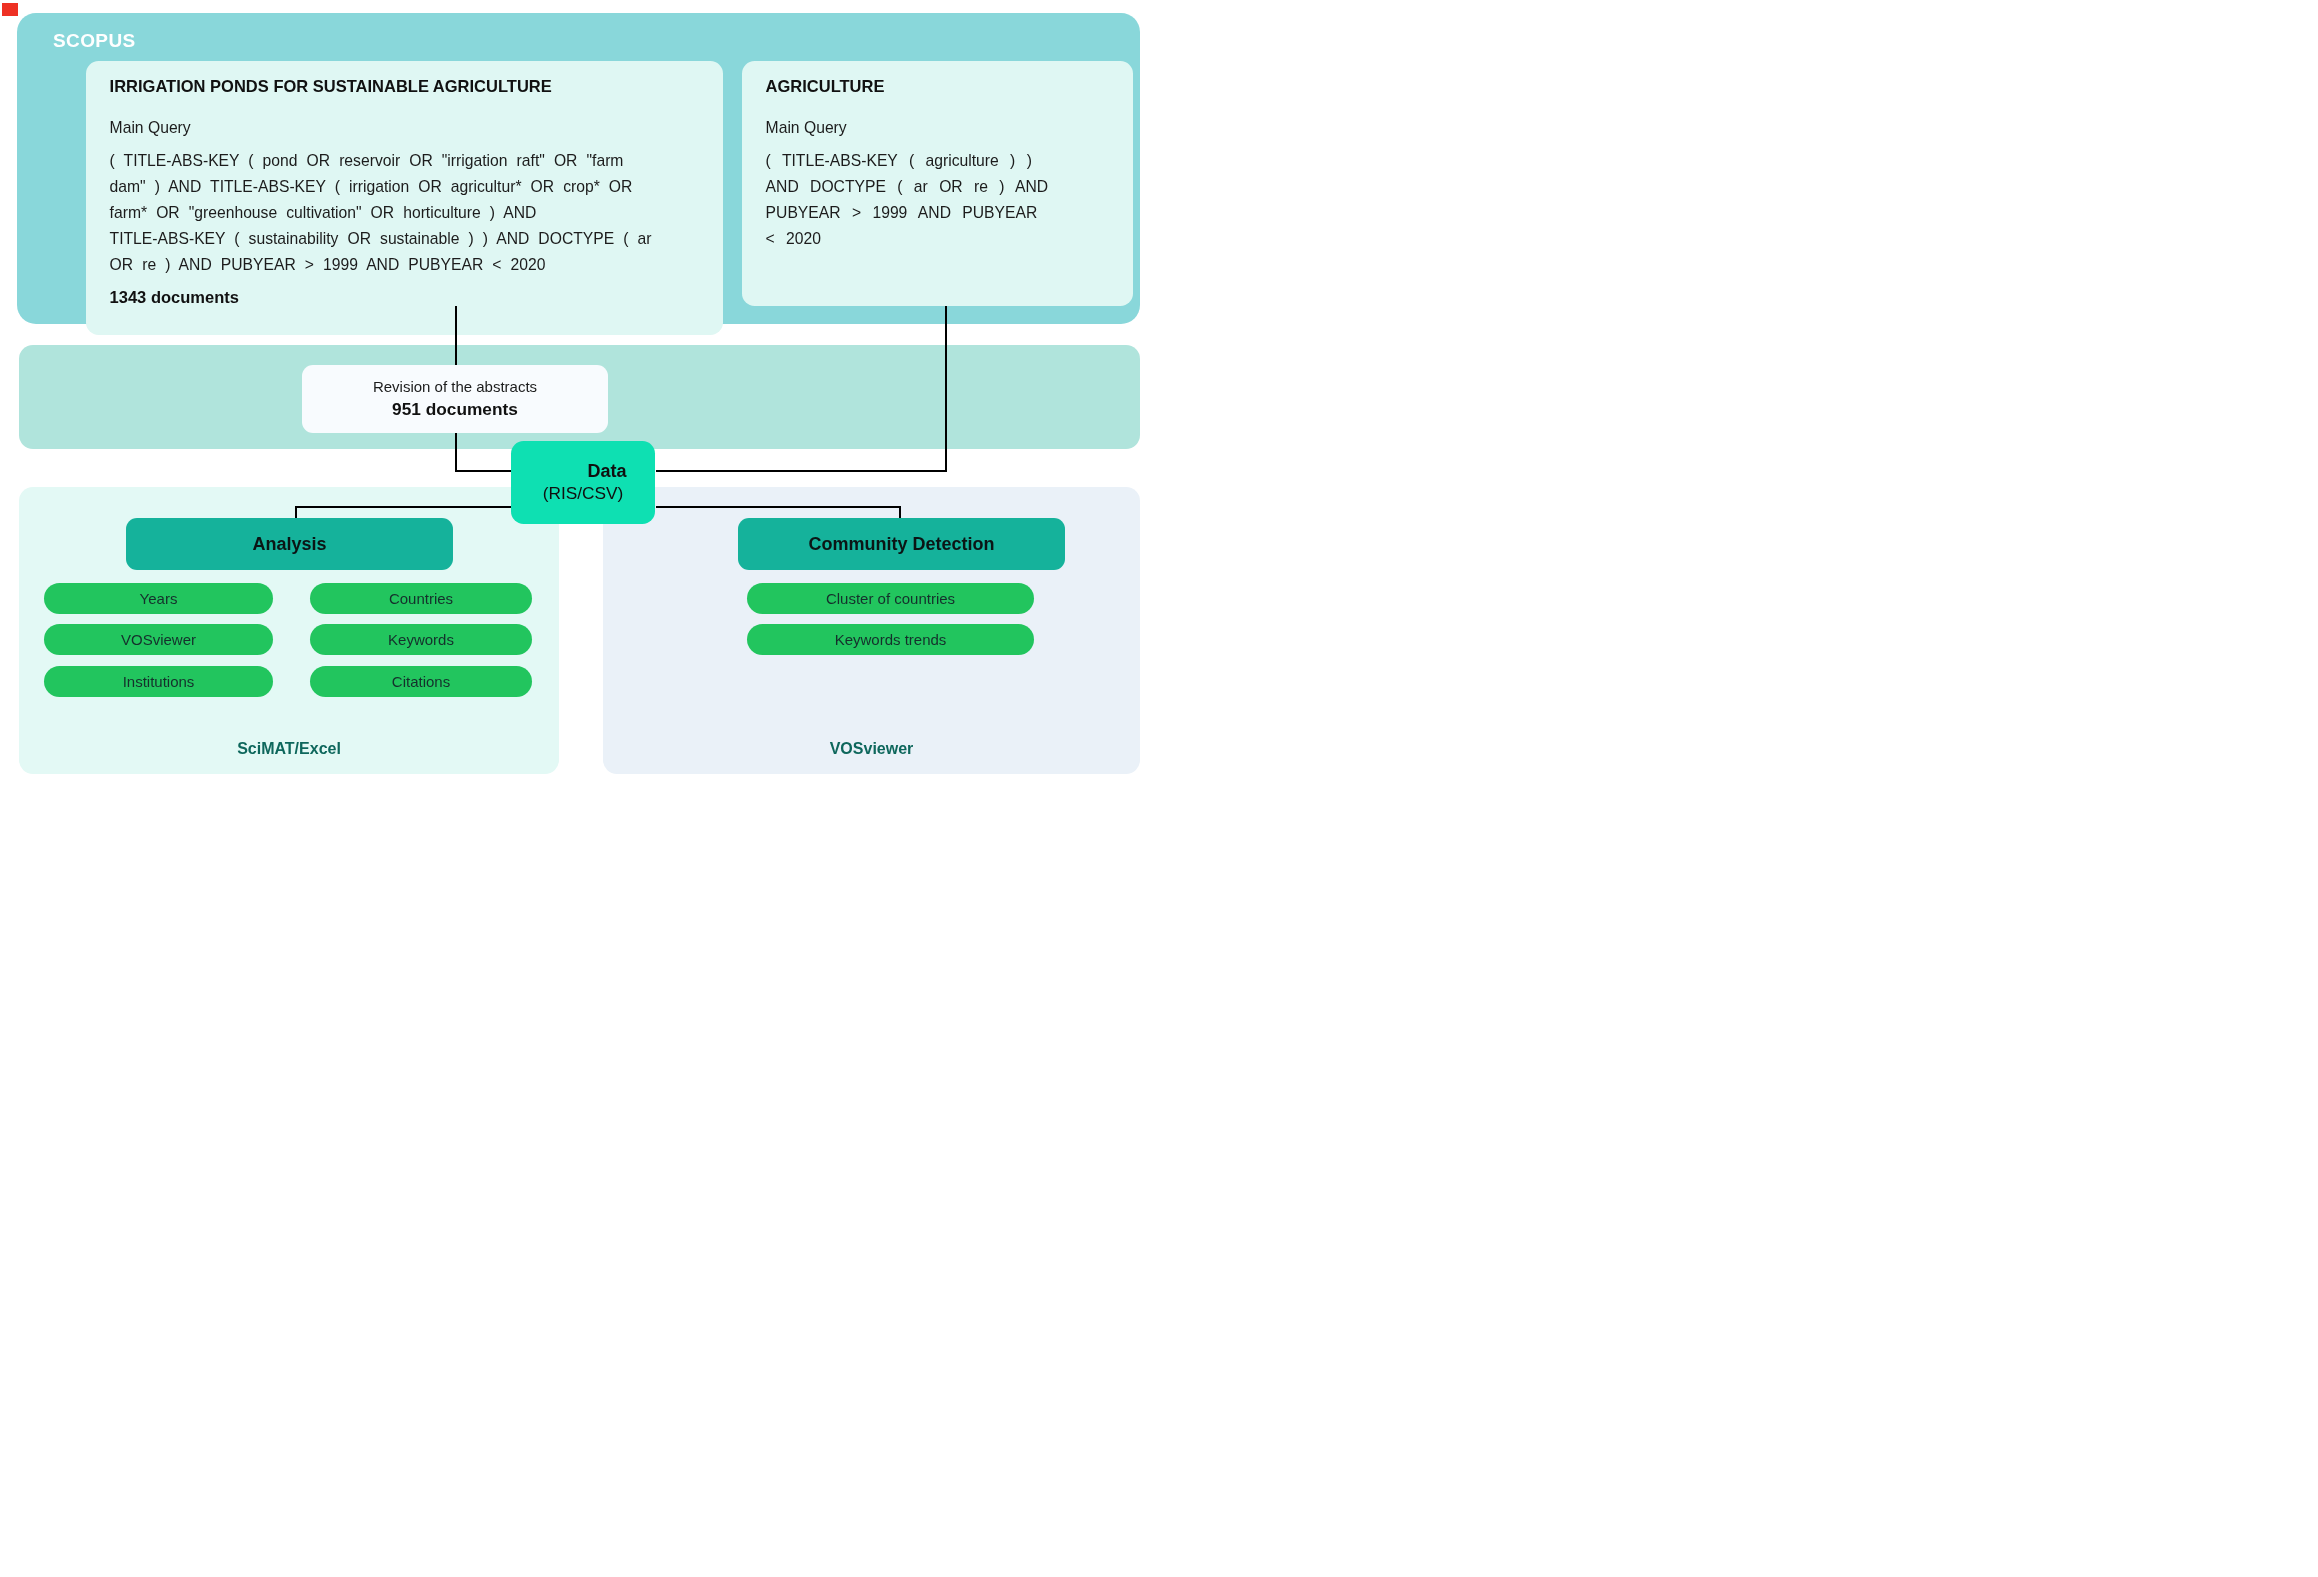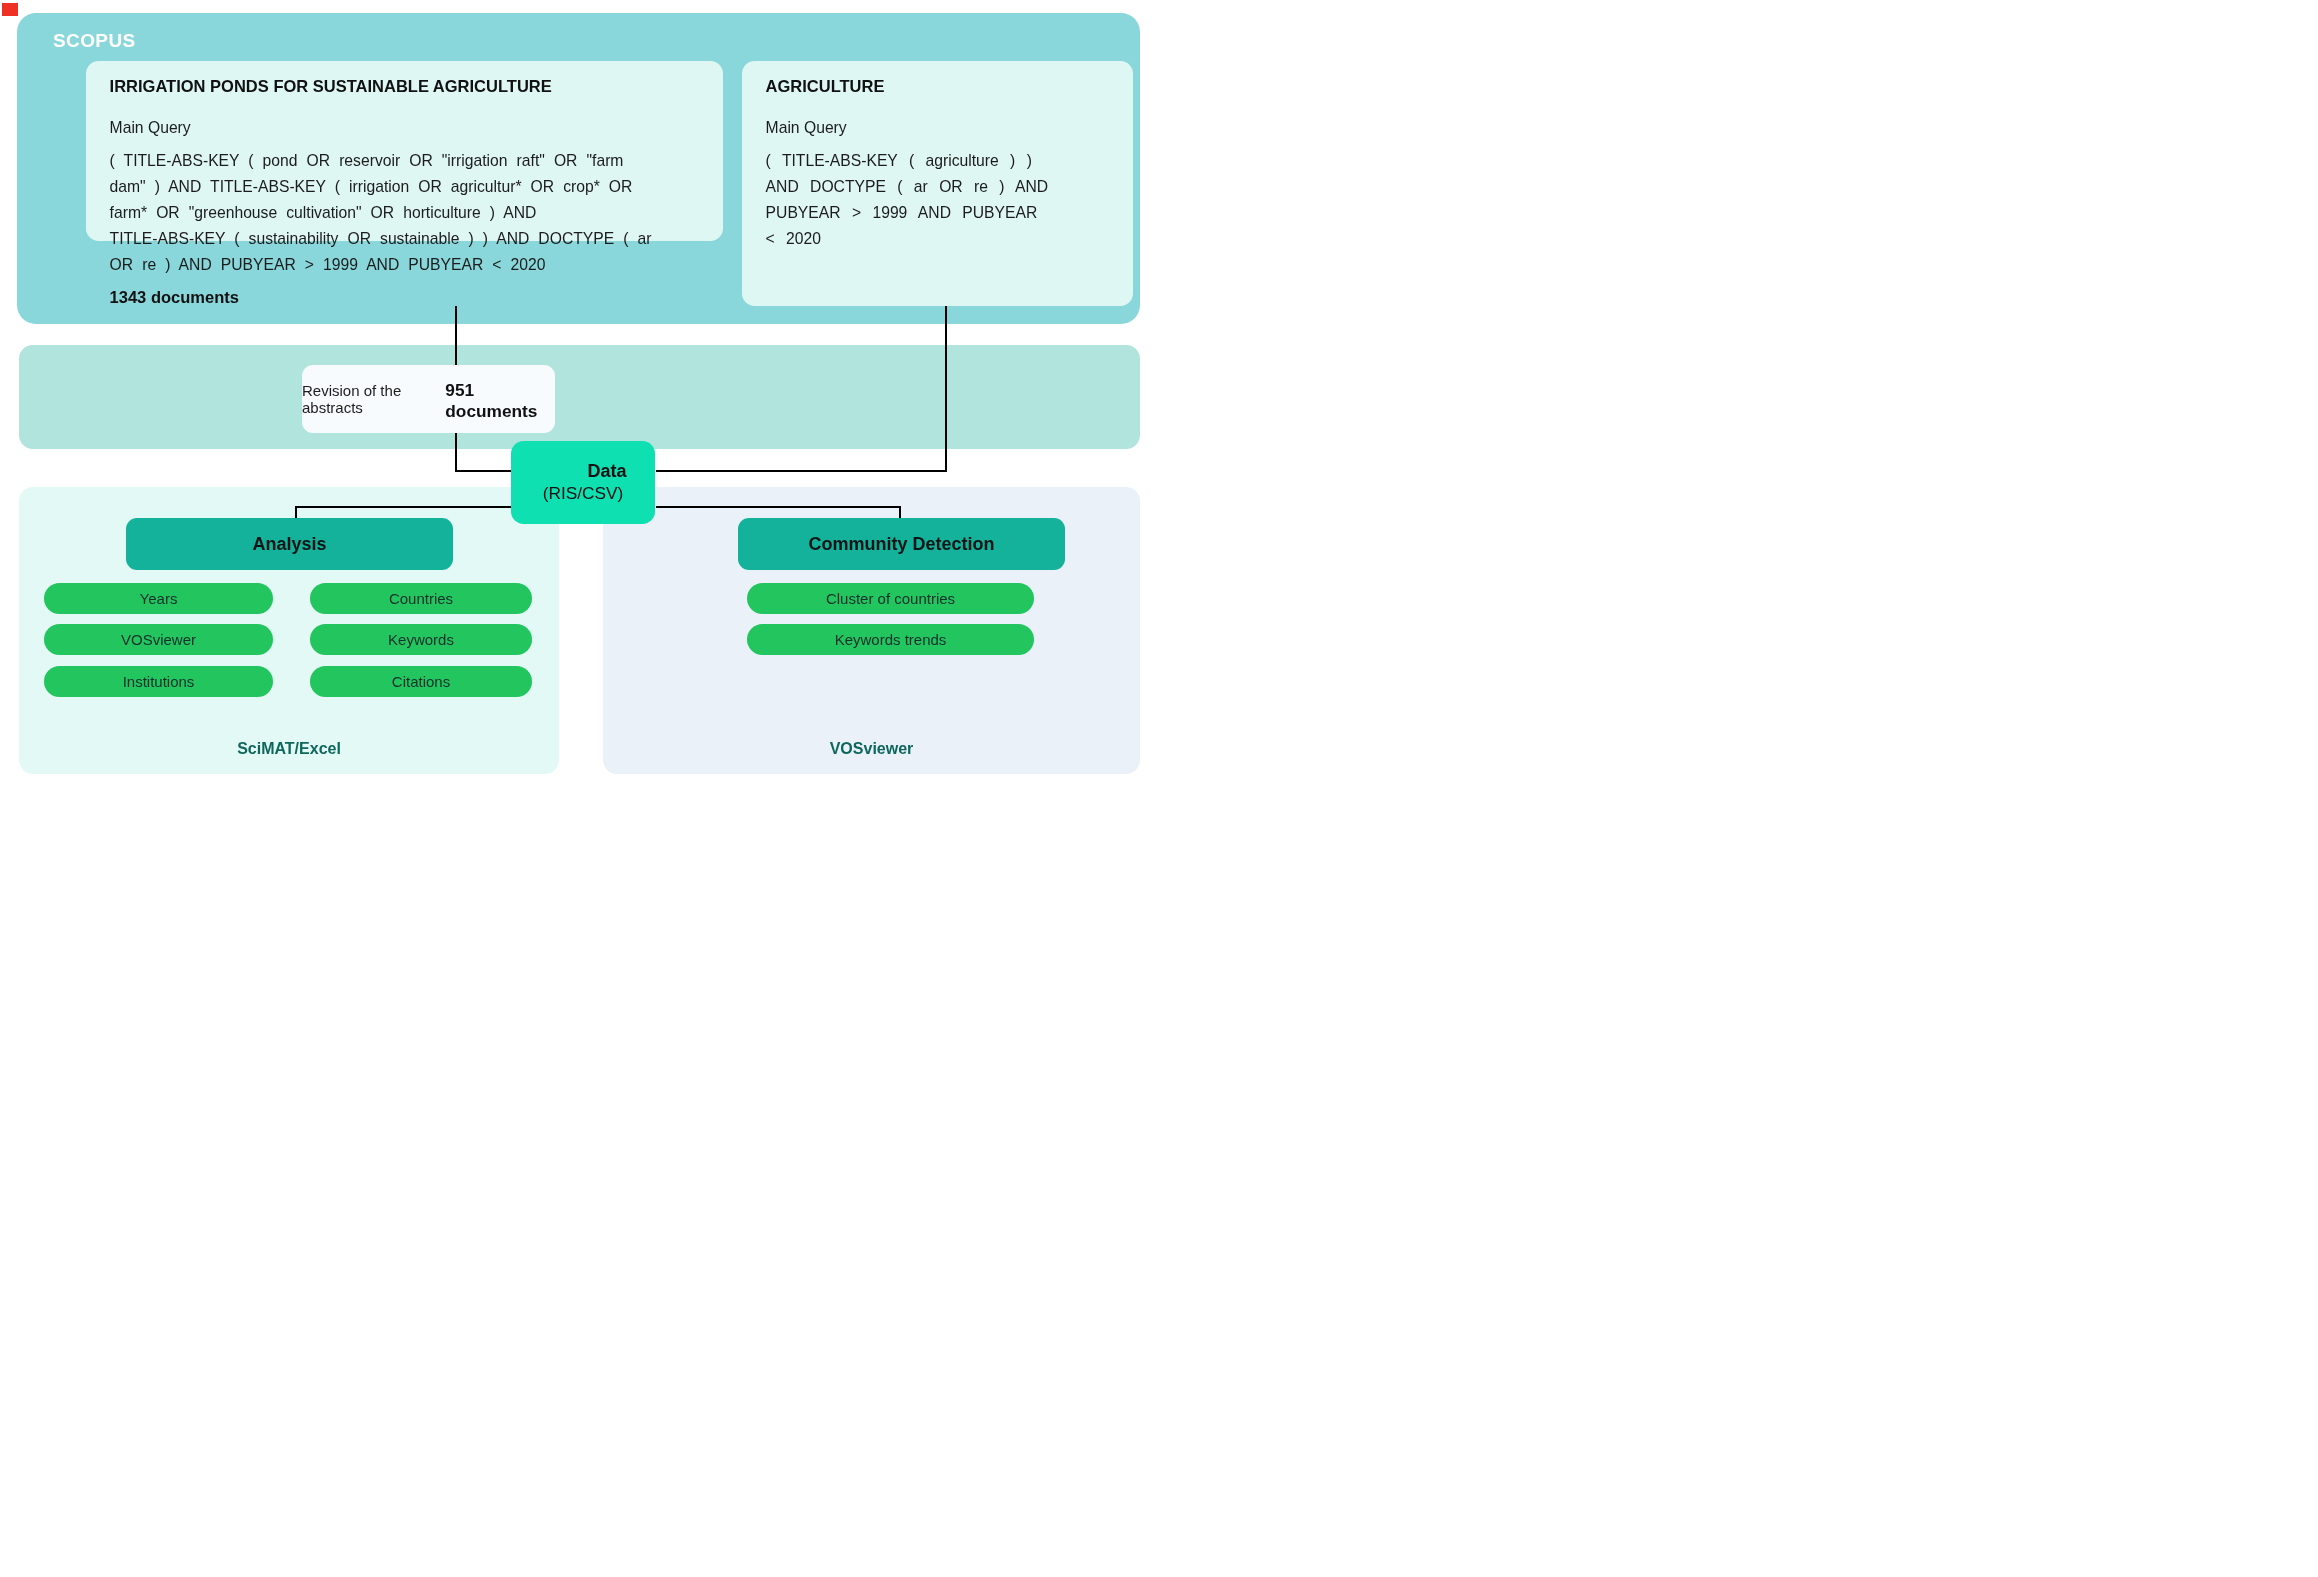--- a/index.html
+++ b/index.html
@@ -8,32 +8,32 @@
     font-family:"Liberation Sans","DejaVu Sans",sans-serif;overflow:hidden;
   }
   .abs{position:absolute;box-sizing:border-box;}
   
   .red-marker{left:1.6px;top:3.1px;width:16.5px;height:13.3px;background:#ee3124;z-index:6;}
   
   .scopus{left:17.3px;top:13.3px;width:1123px;height:311px;background:#89d7da;border-radius:19px;z-index:1;}
   .scopus-label{left:53px;top:30px;color:#ffffff;font-size:19px;font-weight:bold;letter-spacing:0.4px;z-index:2;}
   
   .qbox{background:#dff7f3;border-radius:12.6px;z-index:2;}
-  .qbox.left{left:86px;top:61px;width:637px;height:180px;padding:14px 23.6px;}
+  .qbox.left{left:86px;top:61px;width:637px;height:274px;padding:14px 23.6px;}
   .qbox.right{left:742px;top:61px;width:391px;height:245px;padding:14px 23.6px;}
   .qtitle{font-size:16.5px;font-weight:bold;color:#111;margin:1.6px 0 0 0;}
   .qsub{font-size:15.7px;color:#1c1c1c;margin-top:23px;}
   .qtext{font-size:15.7px;color:#1c1c1c;line-height:26px;margin-top:11.8px;word-spacing:4.7px;}
   .qbox.right .qtext{word-spacing:7px;}
   .qresult{font-size:16.5px;font-weight:bold;color:#111;margin-top:9.4px;}
   
   .band{left:19px;top:345px;width:1121px;height:104px;background:#b0e4dc;border-radius:14px;z-index:1;}
   
-  .revision{left:302px;top:365px;width:253px;height:68px;background:#f8fbfe;border-radius:11px;z-index:3;
-    display:flex;align-items:center;justify-content:center;}
+  .revision{left:302px;top:365px;width:306px;height:68px;background:#f8fbfe;border-radius:11px;z-index:3;
+    display:flex;flex-direction:column;align-items:center;justify-content:center;}
   .rev1{font-size:15px;color:#1c1c1c;}
   .rev2{font-size:17.3px;font-weight:bold;color:#111;margin-top:3.1px;}
   
   .data-node{left:511px;top:441px;width:144px;height:83px;background:#0ee0b2;border-radius:12.6px;z-index:4;
     display:flex;flex-direction:column;align-items:center;justify-content:center;}
   .data1{font-size:18px;font-weight:bold;color:#101010;padding-left:48px;}
   .data2{font-size:17.3px;color:#101010;margin-top:1.6px;}
   
   .panel{border-radius:14px;z-index:1;}
   .panel.analysis{left:19px;top:487px;width:540px;height:287px;background:#e3f9f5;}

